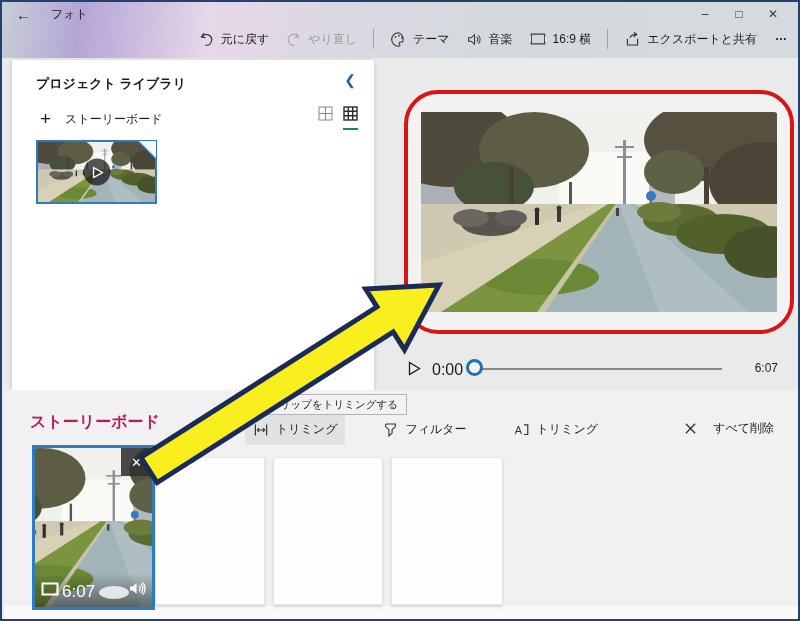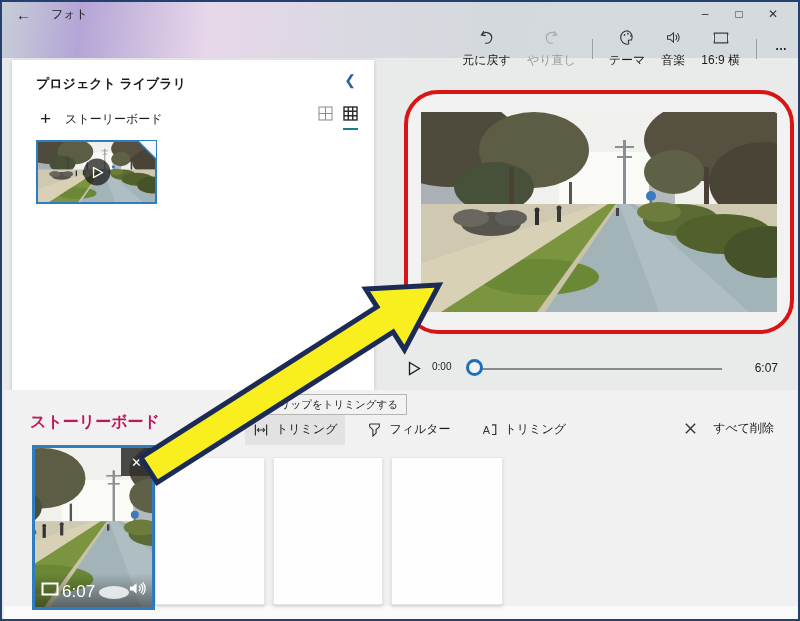--- a/index.html
+++ b/index.html
@@ -11,21 +11,21 @@
   .titlebar{ position:absolute; left:0; top:0; width:100%; height:56px;
     background:linear-gradient(96deg,#c7cdd8 0%,#b4a5d6 10%,#e7d7e9 26%,#dbd9e2 42%,#d3d9dd 65%,#d5dade 100%); }
   .tb-row1{ position:absolute; left:14px; top:4px; display:flex; align-items:center; gap:20px;
             font-size:12px; color:#1b1b1b; }
   .back-btn{ font-size:15px; cursor:default; }
   .win-controls{ position:absolute; right:8px; top:2px; display:flex; }
   .win-controls span{ width:34px; height:20px; text-align:center; font-size:12px; color:#333; line-height:20px; }
   .proj-title{ position:absolute; left:34px; top:24px; font-size:17px; color:#1b1b1b; display:flex; align-items:center; gap:10px; }
   .toolbar{ position:absolute; right:6px; top:27px; display:flex; align-items:center; gap:16px;
             font-size:12px; color:#1b1b1b; }
-  .tool-btn{ display:flex; align-items:center; gap:6px; white-space:nowrap;flex-direction:column; }
+  .tool-btn{ display:flex; align-items:center; gap:6px; white-space:nowrap; }
   .tool-btn.disabled{ color:#9b9b9b; }
   .tool-btn svg{ display:block; }
   .tb-divider{ width:1px; height:20px; background:#9aa0a6; }
   .more-btn{ font-weight:bold; letter-spacing:1px; padding:0 4px 6px 2px; }
 
   
   .library{ position:absolute; left:10px; top:58px; width:362px; height:330px; background:#fff;
             box-shadow:0 1px 4px rgba(0,0,0,.18); }
   .lib-header{ position:absolute; left:24px; top:15px; font-size:13px; font-weight:bold; color:#1b1b1b; }
   .lib-collapse{ position:absolute; right:18px; top:12px; color:#2b5f9e; font-size:14px; }
@@ -47,35 +47,35 @@
   .play-overlay svg{ margin-left:2px; }
 
   
   .preview-card{ position:absolute; left:404px; top:90px; width:386px; height:240px;
                  background:#f2f2f2; border-radius:30px; }
   .preview-card svg.scene{ position:absolute; left:15px; top:20px; }
   .red-annotation{ position:absolute; left:402px; top:88px; width:390px; height:244px;
                    border:4px solid #d81414; border-radius:34px; z-index:6; }
   .player-row{ position:absolute; left:406px; top:355px; width:370px; height:24px; }
   .play-btn{ position:absolute; left:0; top:4px; }
-  .time-cur{ position:absolute; left:24px; top:4px; font-size:10px; color:#1b1b1b; }
+  .time-cur{ position:absolute; left:24px; top:4px; font-size:16px; color:#1b1b1b; }
   .time-total{ position:absolute; right:0; top:4px; font-size:12px; color:#1b1b1b; }
   .seek-track{ position:absolute; left:74px; top:11px; width:240px; height:2px; background:#8a8a8a; }
   .seek-thumb{ position:absolute; left:58px; top:2px; width:17px; height:17px; border-radius:50%;
                background:#eef4f9; border:3px solid #1f6fb5; }
 
   
   .storyboard{ position:absolute; left:2px; top:388px; width:796px; height:231px; background:#f1f1f1; }
   .sb-bottom-strip{ position:absolute; left:0; bottom:0; width:100%; height:15px; background:#fafafa; }
   .sb-title{ position:absolute; left:26px; top:22px; font-size:16px; font-weight:bold; color:#be185d; }
   .sb-tooltip{ position:absolute; left:244px; top:4px; height:21px; padding:3px 8px 3px 20px;
                background:#f2f2f2; border:1px solid #b4b4b4; font-size:10.5px; color:#1b1b1b;
                display:flex; align-items:center; z-index:10; }
   .sb-tooltip svg{ position:absolute; left:4px; top:4px; }
-  .sb-toolbar{ position:absolute; left:241px; top:24px; display:flex; align-items:center; gap:14px;
+  .sb-toolbar{ position:absolute; left:241px; top:24px; display:flex; align-items:center; gap:30px;
                font-size:12px; color:#1b1b1b; }
   .sb-btn{ display:flex; align-items:center; gap:7px; padding:7px 8px; white-space:nowrap; }
   .sb-btn.active{ background:#e2e2e2; }
   .delete-all{ position:absolute; right:26px; top:30px; display:flex; align-items:center; gap:16px;
                font-size:12px; color:#1b1b1b; }
   .sb-clip{ position:absolute; left:28px; top:55px; width:123px; height:165px;
             border:3px solid #2f7cc0; background:#777; }
   .sb-clip svg.scene{ position:absolute; left:0; top:0; }
   .clip-close{ position:absolute; right:0; top:0; width:31px; height:28px; background:rgba(48,48,48,.88);
                color:#fff; font-size:13px; display:flex; align-items:center; justify-content:center; }
@@ -189,20 +189,28 @@
       </div>
       <div class="tool-btn">
         <svg width="18" height="16" viewBox="0 0 20 18">
             <rect x="2.5" y="3.5" width="15" height="11" fill="none" stroke="#333" stroke-width="1.3"></rect>
             <rect x="0.8" y="6" width="1.4" height="6" fill="#e9eaea"></rect>
             <rect x="17.8" y="6" width="1.4" height="6" fill="#e9eaea"></rect>
           </svg>
         <span>16:9 横</span>
       </div>
       <div class="tb-divider"></div>
+      <div class="tool-btn">
+        <svg width="17" height="17" viewBox="0 0 20 20">
+            <path d="M4 9 v7.5 h12 V9" fill="none" stroke="#333" stroke-width="1.3"></path>
+            <path d="M7 8 C8 5.5 10.5 4 14.5 4" fill="none" stroke="#333" stroke-width="1.3"></path>
+            <path d="M11.5 1.5 L15 4 L11.5 6.8" fill="none" stroke="#333" stroke-width="1.3"></path>
+          </svg>
+        <span>エクスポートと共有</span>
+      </div>
       <div class="more-btn">…</div>
     </div>
   </div>
 
   <div class="library">
     <div class="lib-header">プロジェクト ライブラリ</div>
     <div class="lib-collapse">❮</div>
     <div class="lib-add">
       <span class="plus">+</span>
       <span>ストーリーボード</span>

